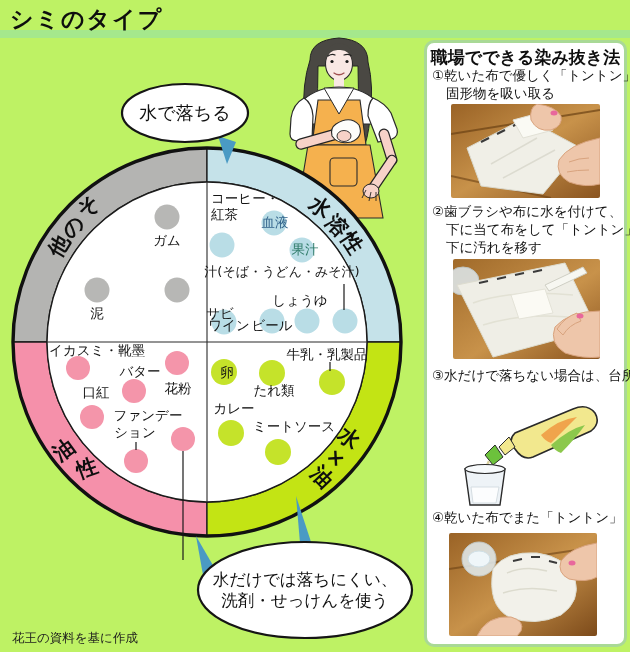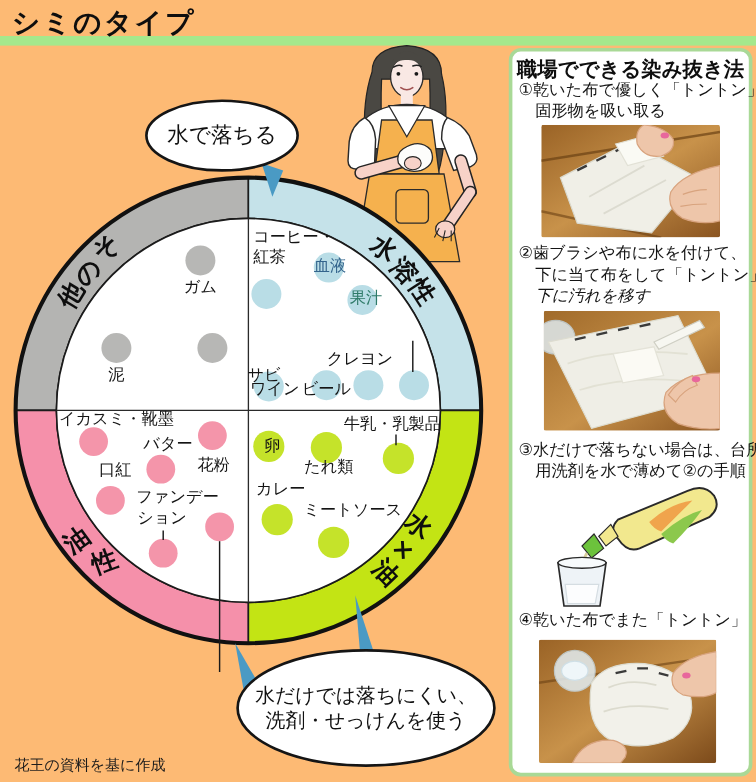--- a/index.html
+++ b/index.html
@@ -1,16 +1,16 @@
 <!DOCTYPE html>
 <html><head>
 <meta charset="utf-8">
 <style>
   html,body{margin:0;padding:0;background:#def0d6;}
-  .stage{position:relative;width:630px;height:652px;background:#fdba74;overflow:hidden;
+  .stage{position:relative;width:630px;height:652px;background:#bef264;overflow:hidden;
          font-family:"DejaVu Sans","Liberation Sans",sans-serif;color:#141414;}
   .titlebar{position:absolute;left:0;top:30px;width:630px;height:8px;background:#a5e88c;}
   .title{position:absolute;left:10px;top:4px;margin:0;font-size:23px;font-weight:bold;
          letter-spacing:2px;color:#0e0e0e;}
   .art{position:absolute;left:0;top:0;width:630px;height:652px;}
   .lbl{position:absolute;transform:translate(-50%,-50%);font-size:13.5px;line-height:1.1;
        white-space:nowrap;color:#141414;text-align:center;}
   .lbl.small{font-size:13px;}
   .coffee{position:absolute;left:211px;top:190px;font-size:13.5px;line-height:16px;
           white-space:nowrap;color:#141414;}
@@ -136,21 +136,22 @@
 
   <div class="lbl" style="left:167px;top:240px;">ガム</div>
   <div class="lbl" style="left:97px;top:313px;">泥</div>
   <div class="lbl" style="left:178px;top:313px;margin-left:42px;">サビ</div>
   <div class="coffee">
     <div>コーヒー・</div>
     <div>紅茶</div>
   </div>
   <div class="lbl" style="left:275px;top:222px;color:#33648c;">血液</div>
   <div class="lbl" style="left:305px;top:249px;color:#2e7a68;">果汁</div>
-  <div class="lbl" style="left:300px;top:300px;">クレヨン</div>
+  <div class="lbl small" style="left:282px;top:272px;">汁(そば・うどん・みそ汁)</div>
+  <div class="lbl" style="left:300px;top:300px;">しょうゆ</div>
   <div class="lbl" style="left:229px;top:325px;">ワイン</div>
   <div class="lbl" style="left:272px;top:325px;">ビール</div>
   <div class="lbl" style="left:97px;top:350px;">イカスミ・靴墨</div>
   <div class="lbl" style="left:140px;top:371px;">バター</div>
   <div class="lbl" style="left:178px;top:388px;">花粉</div>
   <div class="lbl" style="left:96px;top:392px;text-align:center;">口紅</div>
   <div class="lbl" style="left:148px;top:415px;">ファンデー</div>
   <div class="lbl" style="left:135px;top:432px;">ション</div>
   <div class="lbl" style="left:327px;top:354px;">牛乳・乳製品</div>
   <div class="lbl" style="left:227px;top:372px;">卵</div>
@@ -184,21 +185,21 @@
         <polygon points="62,16 92,8 102,26 72,34" fill="#fafaf4" stroke="#e2e1d6"></polygon>
         <path d="M86,0 Q104,2 110,12 Q112,22 100,26 Q86,28 80,16 Q78,4 86,0 Z" fill="#eec6aa" stroke="#d8a37e"></path>
         <ellipse cx="103" cy="9" rx="3.5" ry="2.5" fill="#e8679c"></ellipse>
         <path d="M149,34 Q118,40 108,56 Q104,70 118,78 Q134,84 149,80 Z" fill="#eec6aa" stroke="#d8a37e"></path>
         <path d="M118,58 q10,-4 20,-4 M116,68 q10,-2 22,-2" stroke="#d8a37e" fill="none"></path>
       </svg>
     </div>
 
     <div class="step" style="left:5px;top:160px;">②歯ブラシや布に水を付けて、</div>
     <div class="step" style="left:19px;top:178px;">下に当て布をして「トントン」。</div>
-    <div class="step" style="left:19px;top:196px;font-style:italic;">下に汚れを移す</div>
+    <div class="step" style="left:19px;top:196px;">下に汚れを移す</div>
 
     <div class="photo" style="left:26px;top:216px;width:147px;height:100px;">
       <svg viewBox="0 0 147 100">
         <defs>
           <linearGradient id="wd2" x1="0" y1="0" x2="1" y2="1">
             <stop offset="0" stop-color="#a06a2a"></stop>
               <stop offset="0.55" stop-color="#c8924a"></stop>
               <stop offset="1" stop-color="#8a5420"></stop>
           </linearGradient>
         </defs>
@@ -209,21 +210,20 @@
         <path d="M26,24 l9,-2 M44,20 l9,-2 M62,16 l9,-2 M80,13 l9,-2" stroke="#3a3a3a" stroke-width="2" fill="none"></path>
         <polygon points="58,36 92,30 100,54 66,60" fill="#fbfaf4" stroke="#e4e3d8"></polygon>
         <polygon points="92,26 130,8 134,14 96,32" fill="#f7f7f1" stroke="#cfcfc4"></polygon>
         <path d="M147,52 Q116,52 102,68 Q96,84 112,94 Q130,100 147,98 Z" fill="#eec6aa" stroke="#d8a37e"></path>
         <path d="M104,70 Q112,58 124,54 L128,62 Q116,66 110,76 Z" fill="#eec6aa" stroke="#d8a37e"></path>
         <ellipse cx="127" cy="57" rx="3.5" ry="2.5" fill="#e8679c"></ellipse>
       </svg>
     </div>
 
     <div class="step" style="left:5px;top:324px;">③水だけで落ちない場合は、台所</div>
-    <div class="step" style="left:19px;top:342px;">用洗剤を水で薄めて②の手順</div>
 
     <div class="photo" style="left:18px;top:360px;width:163px;height:106px;">
       <svg viewBox="0 0 163 106">
         <rect width="163" height="106" fill="#ffffff"></rect>
         <path d="M70,46 Q62,38 70,30 L128,6 Q142,0 150,10 Q156,20 146,28 L88,54 Q78,58 70,46 Z" fill="#f2e88e" stroke="#2a2a2a" stroke-width="1.6"></path>
         <path d="M96,32 Q114,16 132,14 Q120,26 106,40 Q100,38 96,32 Z" fill="#f0a44c"></path>
         <path d="M106,42 Q124,26 140,22 Q130,36 116,50 Q110,48 106,42 Z" fill="#8cc84c"></path>
         <polygon points="70,44 60,52 54,44 64,34" fill="#f2e88e" stroke="#2a2a2a"></polygon>
         <polygon points="58,54 48,62 40,52 50,42" fill="#6cc23c" stroke="#2a2a2a"></polygon>
         <path d="M44,58 Q40,66 40,72" stroke="#d8cf9e" stroke-width="2.5" fill="none"></path>

